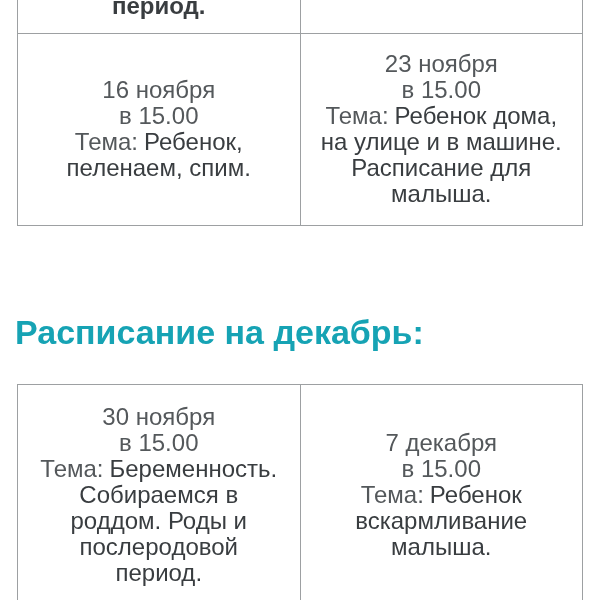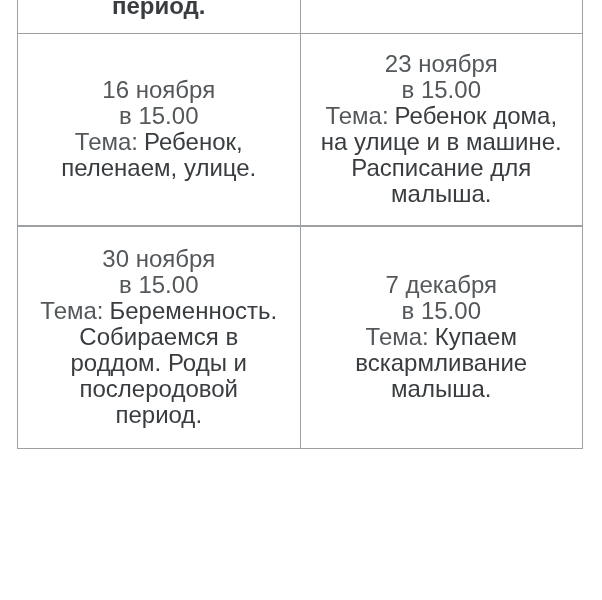--- a/index.html
+++ b/index.html
@@ -71,51 +71,52 @@
       </td>
       <td>
         <div></div>
       </td>
     </tr>
     <tr class="row-main">
       <td>
         <span class="line">16 ноября</span>
         <span class="line">в 15.00</span>
         <span class="line"><span class="label">Тема:</span><span class="bold">Ребенок,</span></span>
-        <span class="line bold">пеленаем, улице.</span>
+        <span class="line bold">пеленаем, спим.</span>
       </td>
       <td>
         <span class="line">23 ноября</span>
         <span class="line">в 15.00</span>
         <span class="line"><span class="label">Тема:</span><span class="bold">Ребенок дома,</span></span>
         <span class="line bold">на улице и в машине.</span>
         <span class="line bold">Расписание для</span>
         <span class="line bold">малыша.</span>
       </td>
     </tr>
   </tbody>
     </table>
 
+  <h2 class="heading">Расписание на декабрь:</h2>
 
   <table class="sched sched-dec">
     <tbody>
         <tr>
       <td>
         <span class="line">30 ноября</span>
         <span class="line">в 15.00</span>
         <span class="line"><span class="label">Тема:</span><span class="bold">Беременность.</span></span>
         <span class="line bold">Собираемся в</span>
         <span class="line bold">роддом. Роды и</span>
         <span class="line bold">послеродовой</span>
         <span class="line bold">период.</span>
       </td>
       <td>
         <span class="line">7 декабря</span>
         <span class="line">в 15.00</span>
-        <span class="line"><span class="label">Тема:</span><span class="bold">Купаем</span></span>
+        <span class="line"><span class="label">Тема:</span><span class="bold">Ребенок</span></span>
         <span class="line bold">вскармливание</span>
         <span class="line bold">малыша.</span>
       </td>
     </tr>
   </tbody>
     </table>
 
 </div>
 
 </body></html>

